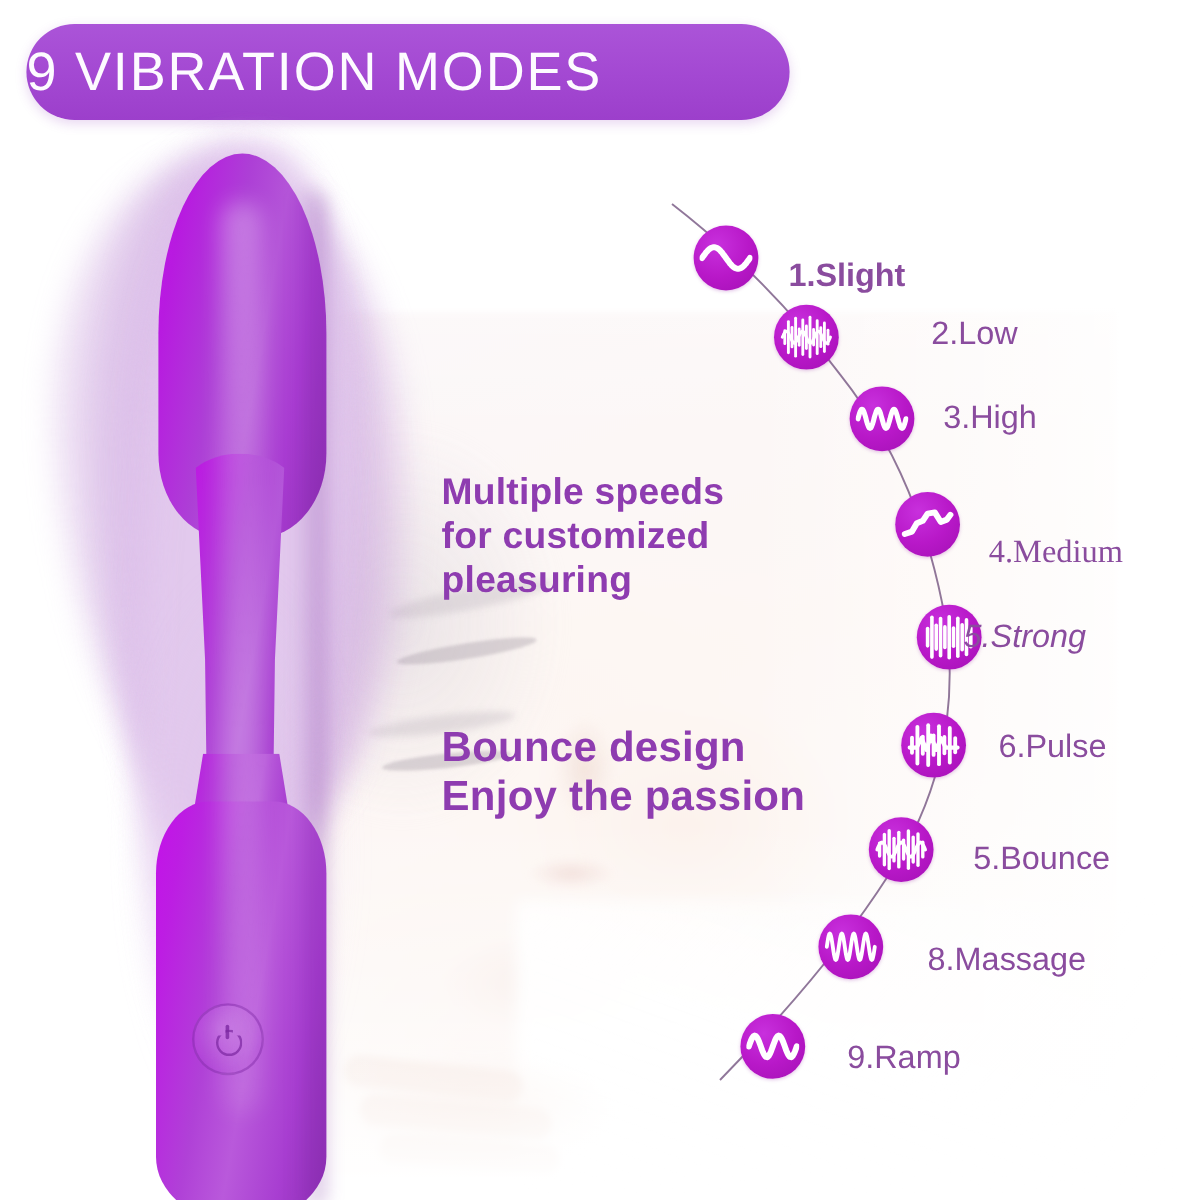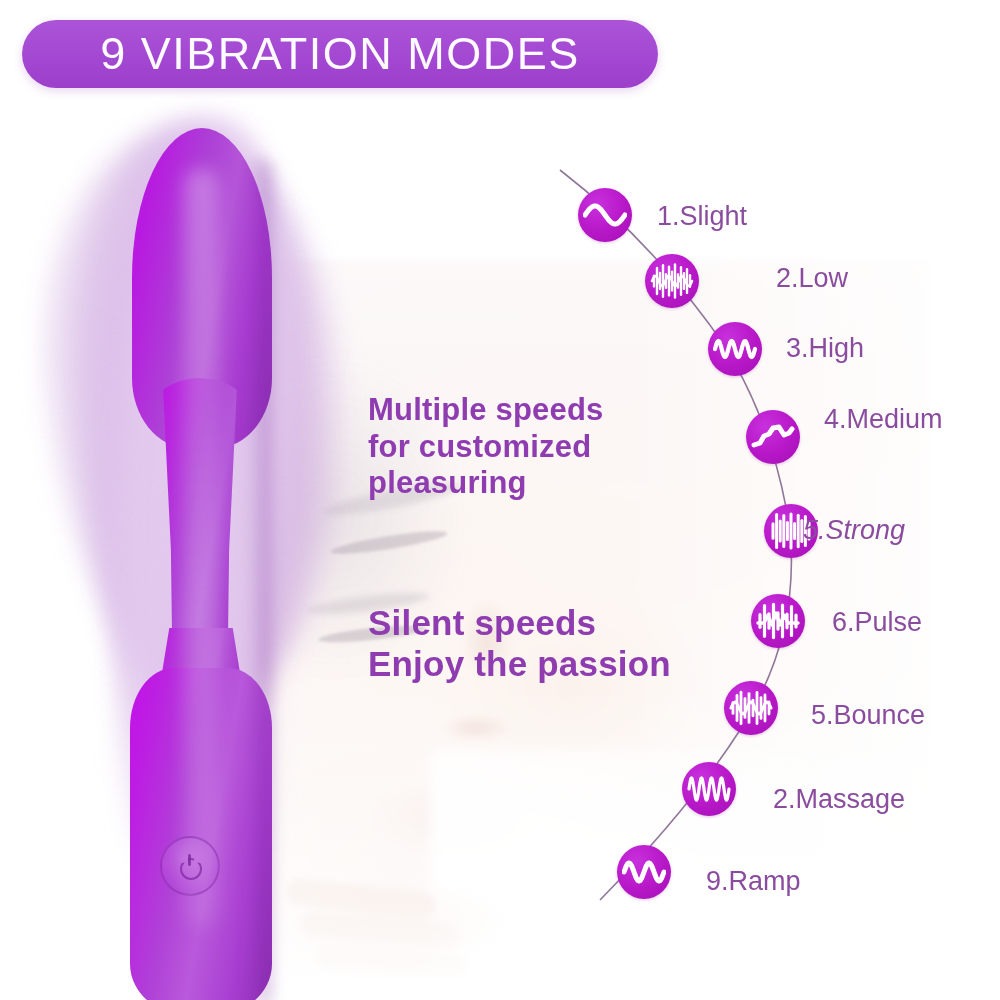--- a/index.html
+++ b/index.html
@@ -59,25 +59,25 @@
   
   .photo-fade{
     position:absolute;left:0;top:0;width:1000px;height:940px;pointer-events:none;
     background:
       linear-gradient(to right, #fff 0%, rgba(255,255,255,.25) 16%, rgba(255,255,255,0) 34%, rgba(255,255,255,0) 62%, rgba(255,255,255,.55) 84%, #fff 100%),
       linear-gradient(to bottom, #fff 0%, rgba(255,255,255,.35) 14%, rgba(255,255,255,0) 34%, rgba(255,255,255,0) 66%, rgba(255,255,255,.6) 88%, #fff 100%);
   }
 
   
   .banner{
-    position:absolute;left:22px;top:20px;width:636px;height:68px;
+    position:absolute;left:22px;top:20px;width:636px;height:80px;
     border-radius:42px;
     background:linear-gradient(180deg,#ab54d8 0%,#a348d2 55%,#9c3fcb 100%);
     box-shadow:0 3px 10px rgba(150,70,190,.22);
-    display:flex;align-items:center;justify-content:center;
+    display:flex;align-items:center;
   }
   .banner-text{
     color:#fdfbff;font-size:45px;letter-spacing:1.5px;font-weight:400;
     font-family:"Liberation Sans", sans-serif;white-space:nowrap;
   }
 
   
   .product-wrap{position:absolute;left:30px;top:110px;width:340px;height:890px;}
   .halo{position:absolute;border-radius:50% 50% 46% 46% / 42% 42% 58% 58%;filter:blur(13px);}
   .halo.h1{left:20px;top:22px;width:290px;height:560px;background:rgba(196,150,216,.30);transform:rotate(-5deg);}
@@ -205,35 +205,35 @@
       </div>
     </div>
   </div>
 
   <div class="copy block1">
     <div>Multiple speeds</div>
     <div>for customized</div>
     <div>pleasuring</div>
   </div>
   <div class="copy block2">
-    <div>Silent speeds</div>
+    <div>Bounce design</div>
     <div>Enjoy the passion</div>
   </div>
 
   <svg class="arc-svg" viewBox="0 0 1000 1000">
     <path id="arcpath" d="M 560 170 Q 640 232 700 312 Q 770 400 790 530 Q 800 640 740 730 Q 690 808 600 900" fill="none" stroke="#6b4a78" stroke-width="1.6" opacity="0.75"></path>
   </svg>
 
   <div id="modes-layer">
       <div class="badge" style="left: 578px; top: 188px;">
         <svg width="44" height="44" viewBox="0 0 44 44">
           <polyline points="2.0,22.0 2.8,20.8 3.7,19.7 4.5,18.6 5.3,17.5 6.2,16.5 7.0,15.6 7.8,14.9 8.7,14.2 9.5,13.7 10.3,13.3 11.2,13.1 12.0,13.0 12.8,13.1 13.7,13.3 14.5,13.7 15.3,14.2 16.2,14.9 17.0,15.6 17.8,16.5 18.7,17.5 19.5,18.6 20.3,19.7 21.2,20.8 22.0,22.0 22.8,23.2 23.7,24.3 24.5,25.4 25.3,26.5 26.2,27.5 27.0,28.4 27.8,29.1 28.7,29.8 29.5,30.3 30.3,30.7 31.2,30.9 32.0,31.0 32.8,30.9 33.7,30.7 34.5,30.3 35.3,29.8 36.2,29.1 37.0,28.4 37.8,27.5 38.7,26.5 39.5,25.4 40.3,24.3 41.2,23.2 42.0,22.0" fill="none" stroke="#ffffff" stroke-width="5" stroke-linecap="round" stroke-linejoin="round"></polyline>
         </svg>
       </div>
-      <div class="mode-label" style="left: 657px; top: 201px;">1.Slight</div>
+      <div class="mode-label" style="left: 657px; top: 214px; font-weight: bold;">1.Slight</div>
       <div class="badge" style="left: 645px; top: 254px;">
         <svg width="44" height="44" viewBox="0 0 44 44">
           <line x1="4.0" y1="16.6" x2="4.0" y2="27.4" stroke="#ffffff" stroke-width="2.4" stroke-linecap="round"></line>
           <line x1="7.0" y1="9.0" x2="7.0" y2="35.0" stroke="#ffffff" stroke-width="2.4" stroke-linecap="round"></line>
           <line x1="10.0" y1="13.9" x2="10.0" y2="30.1" stroke="#ffffff" stroke-width="2.4" stroke-linecap="round"></line>
           <line x1="13.0" y1="6.2" x2="13.0" y2="37.8" stroke="#ffffff" stroke-width="2.4" stroke-linecap="round"></line>
           <line x1="16.0" y1="15.2" x2="16.0" y2="28.8" stroke="#ffffff" stroke-width="2.4" stroke-linecap="round"></line>
           <line x1="19.0" y1="7.6" x2="19.0" y2="36.4" stroke="#ffffff" stroke-width="2.4" stroke-linecap="round"></line>
           <line x1="22.0" y1="12.6" x2="22.0" y2="31.4" stroke="#ffffff" stroke-width="2.4" stroke-linecap="round"></line>
           <line x1="25.0" y1="5.4" x2="25.0" y2="38.6" stroke="#ffffff" stroke-width="2.4" stroke-linecap="round"></line>
@@ -250,21 +250,21 @@
         <svg width="44" height="44" viewBox="0 0 44 44">
           <polyline points="2.0,22.0 2.7,19.5 3.3,17.3 4.0,15.5 4.7,14.4 5.3,14.0 6.0,14.4 6.7,15.5 7.3,17.3 8.0,19.5 8.7,22.0 9.3,24.5 10.0,26.7 10.7,28.5 11.3,29.6 12.0,30.0 12.7,29.6 13.3,28.5 14.0,26.7 14.7,24.5 15.3,22.0 16.0,19.5 16.7,17.3 17.3,15.5 18.0,14.4 18.7,14.0 19.3,14.4 20.0,15.5 20.7,17.3 21.3,19.5 22.0,22.0 22.7,24.5 23.3,26.7 24.0,28.5 24.7,29.6 25.3,30.0 26.0,29.6 26.7,28.5 27.3,26.7 28.0,24.5 28.7,22.0 29.3,19.5 30.0,17.3 30.7,15.5 31.3,14.4 32.0,14.0 32.7,14.4 33.3,15.5 34.0,17.3 34.7,19.5 35.3,22.0 36.0,24.5 36.7,26.7 37.3,28.5 38.0,29.6 38.7,30.0 39.3,29.6 40.0,28.5 40.7,26.7 41.3,24.5 42.0,22.0" fill="none" stroke="#ffffff" stroke-width="4.2" stroke-linecap="round" stroke-linejoin="round"></polyline>
         </svg>
       </div>
       <div class="mode-label" style="left: 786px; top: 333px;">3.High</div>
       <div class="badge" style="left: 746px; top: 410px;">
         <svg width="44" height="44" viewBox="0 0 44 44">
           <polyline points="3,30 9,28 13,21 18,19 22,13 28,12 33,20 38,18 41,14" fill="none" stroke="#ffffff" stroke-width="5" stroke-linecap="round" stroke-linejoin="round"></polyline>
         </svg>
       </div>
-      <div class="mode-label" style="left: 824px; top: 404px;">4.Medium</div>
+      <div class="mode-label" style="left: 824px; top: 444px; font-family: Liberation Serif, serif;">4.Medium</div>
       <div class="badge" style="left: 764px; top: 504px;">
         <svg width="44" height="44" viewBox="0 0 44 44">
           <line x1="4.0" y1="14.8" x2="4.0" y2="29.2" stroke="#ffffff" stroke-width="3" stroke-linecap="round"></line>
           <line x1="7.6" y1="5.4" x2="7.6" y2="38.6" stroke="#ffffff" stroke-width="3" stroke-linecap="round"></line>
           <line x1="11.2" y1="12.1" x2="11.2" y2="31.9" stroke="#ffffff" stroke-width="3" stroke-linecap="round"></line>
           <line x1="14.8" y1="6.5" x2="14.8" y2="37.5" stroke="#ffffff" stroke-width="3" stroke-linecap="round"></line>
           <line x1="18.4" y1="13.4" x2="18.4" y2="30.6" stroke="#ffffff" stroke-width="3" stroke-linecap="round"></line>
           <line x1="22.0" y1="4.9" x2="22.0" y2="39.1" stroke="#ffffff" stroke-width="3" stroke-linecap="round"></line>
           <line x1="25.6" y1="14.4" x2="25.6" y2="29.6" stroke="#ffffff" stroke-width="3" stroke-linecap="round"></line>
           <line x1="29.2" y1="6.2" x2="29.2" y2="37.8" stroke="#ffffff" stroke-width="3" stroke-linecap="round"></line>
@@ -303,21 +303,21 @@
           <line x1="40.0" y1="15.9" x2="40.0" y2="28.1" stroke="#ffffff" stroke-width="2.8" stroke-linecap="round"></line>
           <polyline points="2.0,22.0 2.8,20.1 3.6,18.5 4.4,17.1 5.2,16.3 6.0,16.0 6.8,16.3 7.6,17.1 8.4,18.5 9.2,20.1 10.0,22.0 10.8,23.9 11.6,25.5 12.4,26.9 13.2,27.7 14.0,28.0 14.8,27.7 15.6,26.9 16.4,25.5 17.2,23.9 18.0,22.0 18.8,20.1 19.6,18.5 20.4,17.1 21.2,16.3 22.0,16.0 22.8,16.3 23.6,17.1 24.4,18.5 25.2,20.1 26.0,22.0 26.8,23.9 27.6,25.5 28.4,26.9 29.2,27.7 30.0,28.0 30.8,27.7 31.6,26.9 32.4,25.5 33.2,23.9 34.0,22.0 34.8,20.1 35.6,18.5 36.4,17.1 37.2,16.3 38.0,16.0 38.8,16.3 39.6,17.1 40.4,18.5 41.2,20.1 42.0,22.0" fill="none" stroke="#ffffff" stroke-width="3" stroke-linecap="round" stroke-linejoin="round"></polyline>
         </svg>
       </div>
       <div class="mode-label" style="left: 811px; top: 700px;">5.Bounce</div>
       <div class="badge" style="left: 682px; top: 762px;">
         <svg width="44" height="44" viewBox="0 0 44 44">
           <polyline points="2.0,22.0 2.5,18.6 3.0,15.5 3.5,13.1 4.0,11.5 4.5,11.0 5.0,11.5 5.5,13.1 6.0,15.5 6.5,18.6 7.0,22.0 7.5,25.4 8.0,28.5 8.5,30.9 9.0,32.5 9.5,33.0 10.0,32.5 10.5,30.9 11.0,28.5 11.5,25.4 12.0,22.0 12.5,18.6 13.0,15.5 13.5,13.1 14.0,11.5 14.5,11.0 15.0,11.5 15.5,13.1 16.0,15.5 16.5,18.6 17.0,22.0 17.5,25.4 18.0,28.5 18.5,30.9 19.0,32.5 19.5,33.0 20.0,32.5 20.5,30.9 21.0,28.5 21.5,25.4 22.0,22.0 22.5,18.6 23.0,15.5 23.5,13.1 24.0,11.5 24.5,11.0 25.0,11.5 25.5,13.1 26.0,15.5 26.5,18.6 27.0,22.0 27.5,25.4 28.0,28.5 28.5,30.9 29.0,32.5 29.5,33.0 30.0,32.5 30.5,30.9 31.0,28.5 31.5,25.4 32.0,22.0 32.5,18.6 33.0,15.5 33.5,13.1 34.0,11.5 34.5,11.0 35.0,11.5 35.5,13.1 36.0,15.5 36.5,18.6 37.0,22.0 37.5,25.4 38.0,28.5 38.5,30.9 39.0,32.5 39.5,33.0 40.0,32.5 40.5,30.9 41.0,28.5 41.5,25.4 42.0,22.0" fill="none" stroke="#ffffff" stroke-width="3.2" stroke-linecap="round" stroke-linejoin="round"></polyline>
         </svg>
       </div>
-      <div class="mode-label" style="left: 773px; top: 784px;">2.Massage</div>
+      <div class="mode-label" style="left: 773px; top: 784px;">8.Massage</div>
       <div class="badge" style="left: 617px; top: 845px;">
         <svg width="44" height="44" viewBox="0 0 44 44">
           <polyline points="2.0,22.0 2.8,19.8 3.6,17.7 4.4,15.8 5.2,14.4 6.0,13.4 6.8,13.0 7.6,13.2 8.4,13.9 9.2,15.1 10.0,16.7 10.8,18.7 11.6,20.9 12.4,23.1 13.2,25.3 14.0,27.3 14.8,28.9 15.6,30.1 16.4,30.8 17.2,31.0 18.0,30.6 18.8,29.6 19.6,28.2 20.4,26.3 21.2,24.2 22.0,22.0 22.8,19.8 23.6,17.7 24.4,15.8 25.2,14.4 26.0,13.4 26.8,13.0 27.6,13.2 28.4,13.9 29.2,15.1 30.0,16.7 30.8,18.7 31.6,20.9 32.4,23.1 33.2,25.3 34.0,27.3 34.8,28.9 35.6,30.1 36.4,30.8 37.2,31.0 38.0,30.6 38.8,29.6 39.6,28.2 40.4,26.3 41.2,24.2 42.0,22.0" fill="none" stroke="#ffffff" stroke-width="5" stroke-linecap="round" stroke-linejoin="round"></polyline>
         </svg>
       </div>
       <div class="mode-label" style="left: 706px; top: 866px;">9.Ramp</div>
     </div>
 
 </div>
 

